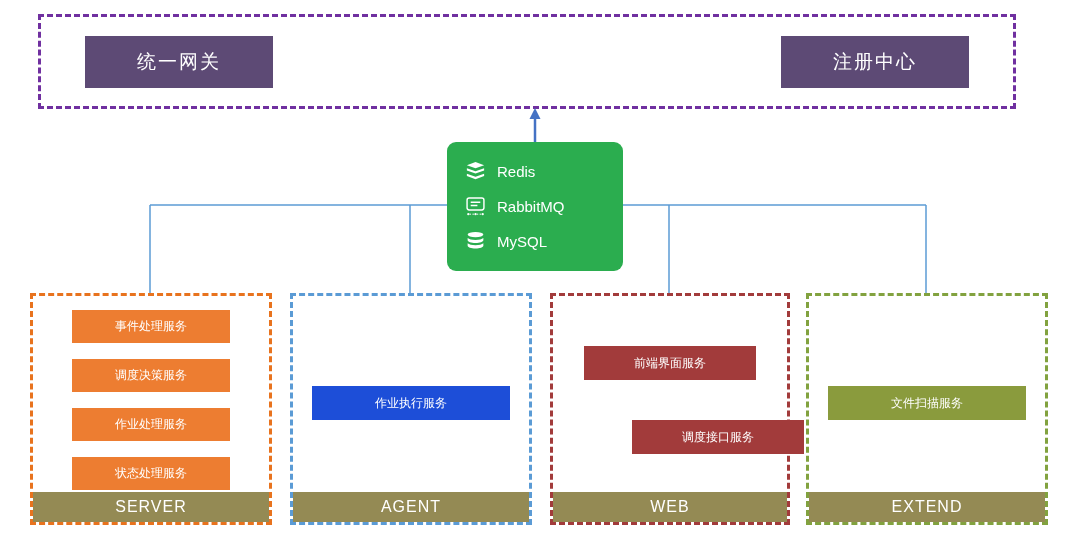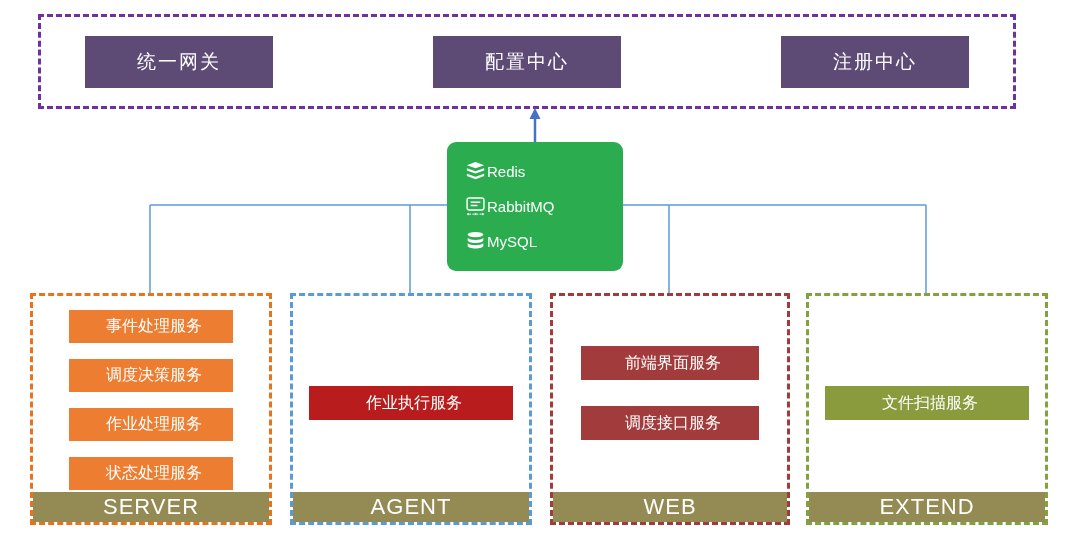--- a/index.html
+++ b/index.html
@@ -58,20 +58,21 @@
     display: flex;
     flex-direction: column;
     justify-content: center;
     gap: 5px;
     padding-left: 17px;
     box-sizing: border-box;
   }
   .mw-row {
     display: flex;
     align-items: center;
+    gap: 10px;
     color: #ffffff;
     font-size: 15px;
     height: 30px;
   }
 
   
   .group {
     position: absolute;
     top: 293px;
     height: 232px;
@@ -84,47 +85,46 @@
   .group-agent  { left: 290px; width: 242px; border-color: #5B9BD5; }
   .group-web    { left: 550px; width: 240px; border-color: #A23B3B; }
   .group-extend { left: 806px; width: 242px; border-color: #82A23F; text-align: right; }
 
   .group-label {
     position: absolute;
     left: 0; right: 0; bottom: 0;
     height: 30px;
     background: #948A54;
     color: #ffffff;
-    font-size: 22px;
+    font-size: 16px;
     letter-spacing: 1px;
     display: flex; align-items: center; justify-content: center;
   }
 
   .svc {
     position: absolute;
     left: 50%;
     transform: translateX(-50%);
     color: #ffffff;
-    font-size: 16px;
+    font-size: 12px;
     display: flex; align-items: center; justify-content: center;
     white-space: nowrap;
-    padding-left: 6px;
   }
   .svc-orange { background: #ED7D31; width: 158px; height: 33px; }
-  .svc-blue   { background: #b91c1c; width: 198px; height: 34px; }
+  .svc-blue   { background: #1d4ed8; width: 198px; height: 34px; }
   .svc-red    { background: #A23B3B; width: 172px; height: 34px; }
   .svc-olive  { background: #8A9B3D; width: 198px; height: 34px; }
 
   .s1 { top: 14px; }
   .s2 { top: 63px; }
   .s3 { top: 112px; }
   .s4 { top: 161px; }
   .mid { top: 90px; }
   .w1 { top: 50px; }
-  .w2 { top: 110px; }
+  .w2 { top: 124px; margin-left: 48px; }
 </style>
 </head>
 <body>
 
 <div class="canvas">
 
   <svg class="connectors" viewBox="0 0 1080 545">
     <g stroke="#5B9BD5" stroke-width="1.5" fill="none">
       <path d="M150 205 H926"></path>
       <path d="M150 205 V293"></path>
@@ -133,21 +133,20 @@
       <path d="M926 205 V293"></path>
     </g>
     <g>
       <path d="M535 142 V118" stroke="#4472C4" stroke-width="2.5" fill="none"></path>
       <polygon points="535,108 529.5,119 540.5,119" fill="#4472C4"></polygon>
     </g>
   </svg>
 
   <div class="top-box">
     <div class="platform-item">统一网关</div>
-    <div class="platform-item">配置中心</div>
     <div class="platform-item">注册中心</div>
   </div>
 
   <div class="green-box">
     <div class="mw-row">
       <svg viewBox="0 0 24 24" width="23" height="23">
         <g fill="#ffffff">
           <path d="M12 2.2 21 5.4 12 8.6 3 5.4Z"></path>
           <path d="M3 8.6l9 3.2 9-3.2v2.4l-9 3.2-9-3.2Z"></path>
           <path d="M3 14.4l9 3.2 9-3.2v2.4l-9 3.2-9-3.2Z"></path>

